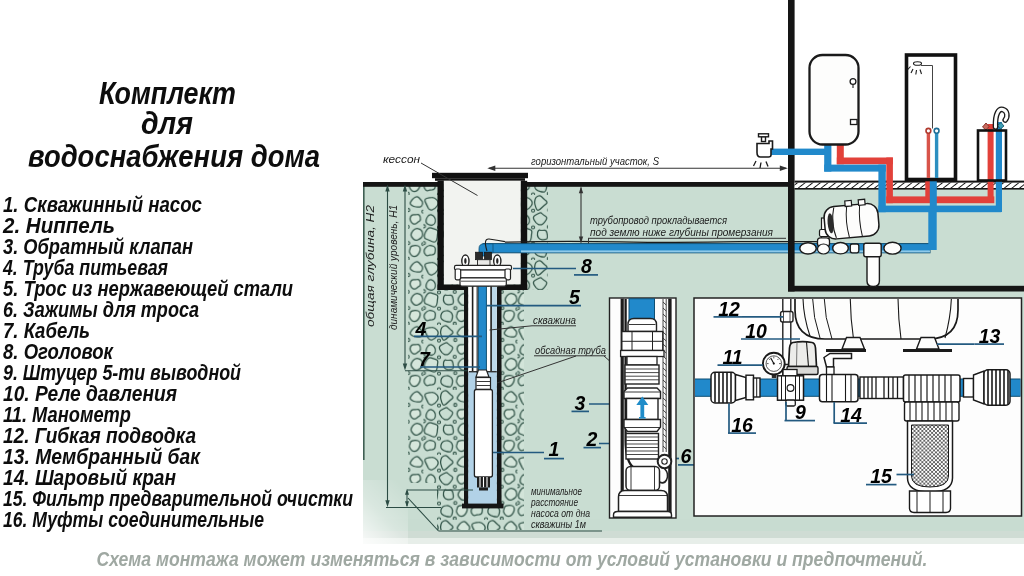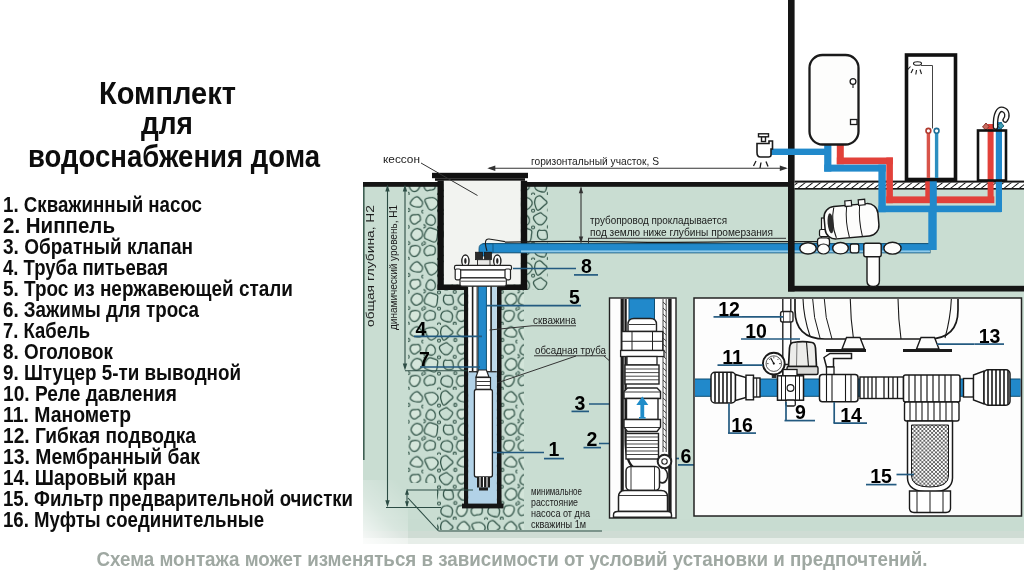--- a/index.html
+++ b/index.html
@@ -1,17 +1,17 @@
 <!DOCTYPE html>
 <html><head>
 <meta charset="utf-8">
 <style>
 html,body{margin:0;padding:0;background:#fff;}
 #page{position:relative;width:1024px;height:576px;overflow:hidden;background:#fff;
-font-family:"Liberation Sans",sans-serif;}
+font-family:"Liberation Sans",sans-serif;font-style:italic;}
 svg text{font-family:"Liberation Sans",sans-serif;}
 </style>
 </head>
 <body>
 <div id="page">
 <svg width="1024" height="576" viewBox="0 0 1024 576">
 <defs>
 <pattern id="stonePat" width="42" height="58" patternUnits="userSpaceOnUse" patternTransform="scale(1.12)">
   <path d="M12.5,9.6 Q10.8,12.2 8.2,13.2 Q5.5,14.1 4.4,11.9 Q3.4,9.7 2.0,6.8 Q0.5,3.9 3.0,3.1 Q5.4,2.3 7.7,2.3 Q10.0,2.2 12.1,4.6 Q14.2,7.0 12.5,9.6 Z" fill="#d2e4d9" stroke="#2d5044" stroke-width="1.1"></path>
   <path d="M25.6,8.0 Q24.1,9.2 22.0,11.1 Q20.0,13.1 18.7,13.6 Q17.5,14.2 16.4,11.0 Q15.3,7.8 15.4,6.6 Q15.5,5.5 15.9,3.7 Q16.4,1.8 18.3,1.1 Q20.2,0.4 21.7,1.8 Q23.1,3.2 25.1,5.0 Q27.2,6.7 25.6,8.0 Z" fill="#cbdfd4" stroke="#2d5044" stroke-width="1.1"></path>

